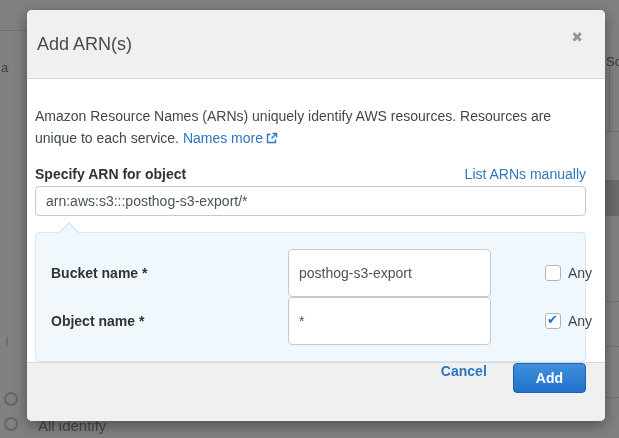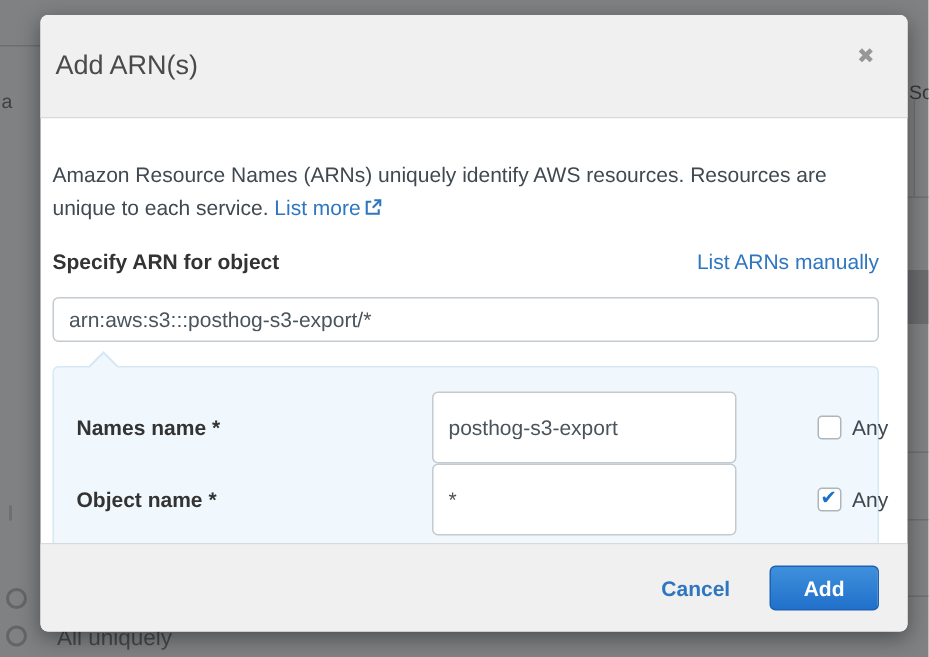--- a/index.html
+++ b/index.html
@@ -38,21 +38,21 @@
   .desc { margin-top:26px; font-size:14px; line-height:22px; color:#404850; max-width:545px; }
   .link { color:#2e77c0; text-decoration:none; cursor:pointer; }
   .ext-icon { display:inline-block; vertical-align:-1px; margin-left:3px; }
 
   .specify-row { margin-top:16px; display:flex; justify-content:space-between; align-items:center; }
   .specify-label { font-size:14px; font-weight:bold; color:#333; }
   .list-arns { font-size:14px; }
 
   .text-input { border:1px solid #c3cbd0; border-radius:4px; height:30px; font-size:14px;
                 color:#4a545c; padding:0 10px; font-family:inherit; outline:none; background:#fff; }
-  .arn-input { margin-top:16px; width:100%; }
+  .arn-input { margin-top:4px; width:100%; }
 
   .panel-wrap { position:relative; margin-top:16px; }
   .panel-arrow, .panel-arrow-inner { position:absolute; width:0; height:0;
       border-left:10px solid transparent; border-right:10px solid transparent; }
   .panel-arrow { left:24px; top:-10px; border-bottom:10px solid #d6e7f5; }
   .panel-arrow-inner { left:24px; top:-8px; border-bottom:10px solid #f0f7fd; z-index:2;
       border-left:10px solid transparent; border-right:10px solid transparent; }
   .panel { background:#f0f7fd; border:1px solid #d6e7f5; border-radius:4px; padding:16px 15px; }
   .field-row { display:flex; align-items:center; }
   .field-row + .field-row { }
@@ -60,73 +60,73 @@
   .field-input { width:205px; height:48px; }
   .any-group { display:flex; align-items:center; margin-left:22px; cursor:pointer;padding-left:32px; }
   .checkbox { width:16px; height:16px; background:#fff; border:1px solid #aeb6bb; border-radius:3px;
               display:inline-block; position:relative; }
   .checkbox.checked::after { content:"\2714"; position:absolute; left:1px; top:-2px;
               font-size:13px; font-weight:bold; color:#1a6fc9; }
   .any-label { font-size:14px; color:#3f474e; margin-left:7px; }
 
   .modal-footer { position:absolute; left:0; right:0; bottom:0; height:59px; background:#f0f0f0;
                   border-top:1px solid #d9d9d9; border-radius:0 0 5px 5px;
-                  display:flex; align-items:center; justify-content:flex-end; padding-right:19px; }
+                  display:flex; justify-content:flex-end; padding-right:19px; }
   .cancel-link { font-size:14px; font-weight:bold; color:#2e77c0; margin-right:26px; cursor:pointer; }
   .add-btn { height:30px; padding:0 22px; font-size:14px; font-weight:bold; color:#fff;
              background:linear-gradient(180deg,#3f90dc 0%,#2170cb 100%);
              border:1px solid #1b62b5; border-radius:4px; cursor:pointer; font-family:inherit; }
 </style>
 </head>
 <body>
 
 <div class="bg-el bg-partial-left">a</div>
 <div class="bg-line bg-topline"></div>
 <div class="bg-el bg-partial-right">So</div>
 <div class="bg-line bg-vline"></div>
 <div class="bg-line bg-rline1"></div>
 <div class="bg-rblock" style="position:absolute;"></div>
 <div class="bg-line bg-rline2"></div>
 <div class="bg-line bg-rline3"></div>
 <div class="bg-line bg-rline4"></div>
 <div class="bg-line bg-tick"></div>
 <div class="bg-radio bg-radio1"></div>
 <div class="bg-radio bg-radio2"></div>
-<div class="bg-el bg-row-label">All uniquely</div>
+<div class="bg-el bg-row-label">All identify</div>
 
 <div class="modal">
 
   <div class="modal-header">
     <div class="modal-title">Add ARN(s)</div>
     <span class="modal-close">✖</span>
   </div>
 
   <div class="modal-body">
 
     <p class="desc"><span>Amazon Resource Names (ARNs) uniquely identify AWS resources. Resources are unique to each service.</span>
-      <a class="link"><span>List more</span><span class="ext-icon"><svg width="12" height="12" viewBox="0 0 12 12" fill="none" stroke="#2e77c0" stroke-width="1.4">
+      <a class="link"><span>Names more</span><span class="ext-icon"><svg width="12" height="12" viewBox="0 0 12 12" fill="none" stroke="#2e77c0" stroke-width="1.4">
               <path d="M4.5 2.5 H1.5 V10.5 H9.5 V7.5"></path>
               <path d="M6.5 1.5 H10.5 V5.5"></path>
               <path d="M10.3 1.7 L5.5 6.5"></path>
             </svg></span></a></p>
 
     <div class="specify-row">
       <span class="specify-label">Specify ARN for object</span>
       <a class="link list-arns">List ARNs manually</a>
     </div>
 
     <input class="text-input arn-input" type="text" value="arn:aws:s3:::posthog-s3-export/*" style="">
 
     <div class="panel-wrap">
       <span class="panel-arrow"></span>
       <span class="panel-arrow-inner"></span>
       <div class="panel">
 
         <div class="field-row">
-          <span class="field-label">Names name *</span>
+          <span class="field-label">Bucket name *</span>
           <input class="text-input field-input" type="text" value="posthog-s3-export" style="">
           <span class="any-group">
             <span class="checkbox"></span>
             <span class="any-label">Any</span>
           </span>
         </div>
 
         <div class="field-row">
           <span class="field-label">Object name *</span>
           <input class="text-input field-input" type="text" value="*" style="">

